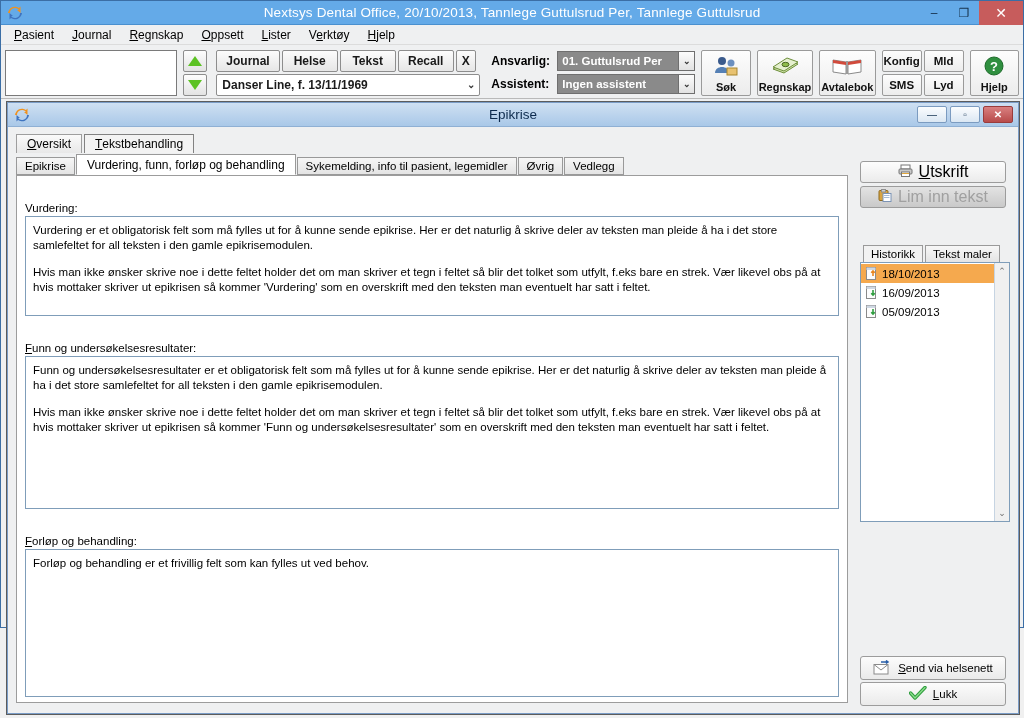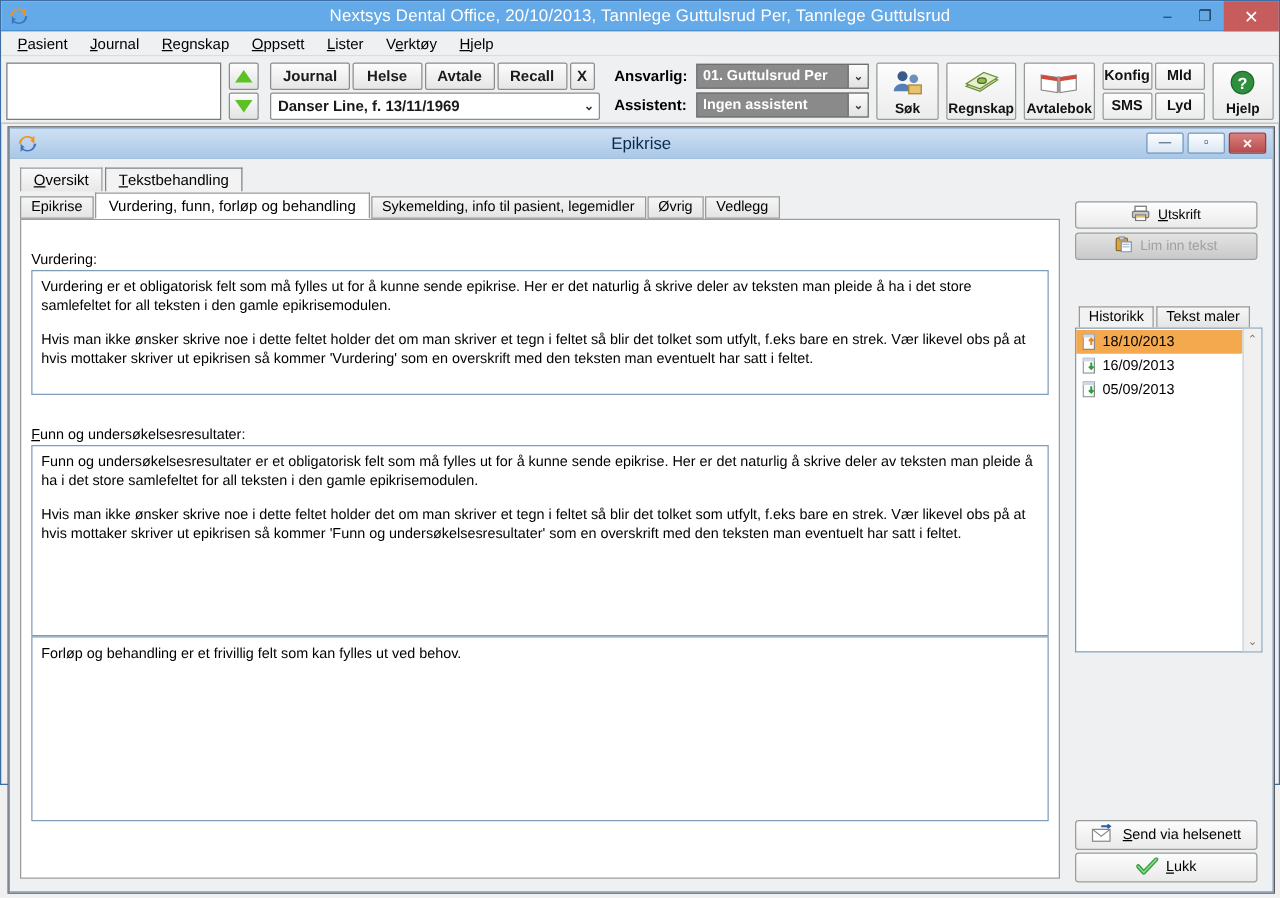--- a/index.html
+++ b/index.html
@@ -204,21 +204,21 @@
   #ta-funn { height:153px; }
   #ta-forlop { height:148px; }
 
   
   #right-col { position:absolute; left:852px; top:58px; width:150px; }
   .act-btn {
     width:146px; height:22px; margin-bottom:3px;
     background:linear-gradient(#fdfdfd,#ebebeb);
     border:1px solid #9c9c9c; border-radius:3px;
     display:flex; align-items:center; justify-content:center; gap:6px;
-    font-size:11px; color:#000; cursor:default;
+    font-size:16px; color:#000; cursor:default;
   }
   .act-btn u { text-decoration:underline; }
   .act-btn.disabled {
     background:linear-gradient(#e3e3e3,#c9c9c9);
     color:#a0a0a0;
   }
   .act-btn .ico { font-size:12px; }
 
   
   #hist-group {
@@ -302,21 +302,21 @@
       </div>
       <div class="arrow-btn">
         <div class="tri-down"></div>
       </div>
     </div>
 
     <div class="nav-col">
       <div class="nav-row">
         <div class="nav-btn">Journal</div>
         <div class="nav-btn">Helse</div>
-        <div class="nav-btn">Avtale</div>
+        <div class="nav-btn">Tekst</div>
         <div class="nav-btn">Recall</div>
         <div class="nav-btn x">X</div>
       </div>
       <div class="combo-wide">
         <span>Danser Line, f. 13/11/1969</span>
         <span class="chev">⌄</span>
       </div>
     </div>
 
     <div class="resp-col">
@@ -441,20 +441,23 @@
       </div>
 
       <div class="field-label">
         <u>F</u><span>unn og undersøkelsesresultater:</span>
       </div>
       <div class="ta" id="ta-funn">
         <p>Funn og undersøkelsesresultater er et obligatorisk felt som må fylles ut for å kunne sende epikrise. Her er det naturlig å skrive deler av teksten man pleide å ha i det store samlefeltet for all teksten i den gamle epikrisemodulen.</p>
         <p class="gap">Hvis man ikke ønsker skrive noe i dette feltet holder det om man skriver et tegn i feltet så blir det tolket som utfylt, f.eks bare en strek. Vær likevel obs på at hvis mottaker skriver ut epikrisen så kommer 'Funn og undersøkelsesresultater' som en overskrift med den teksten man eventuelt har satt i feltet.</p>
       </div>
 
+      <div class="field-label">
+        <u>F</u><span>orløp og behandling:</span>
+      </div>
       <div class="ta" id="ta-forlop">
         <p>Forløp og behandling er et frivillig felt som kan fylles ut ved behov.</p>
       </div>
     </div>
 
     <div id="right-col">
       <div class="act-btn">
         <span class="ico">
           <svg width="15" height="13" viewBox="0 0 15 13">
             <rect x="3" y="1" width="9" height="4" fill="#fff" stroke="#777"></rect>

